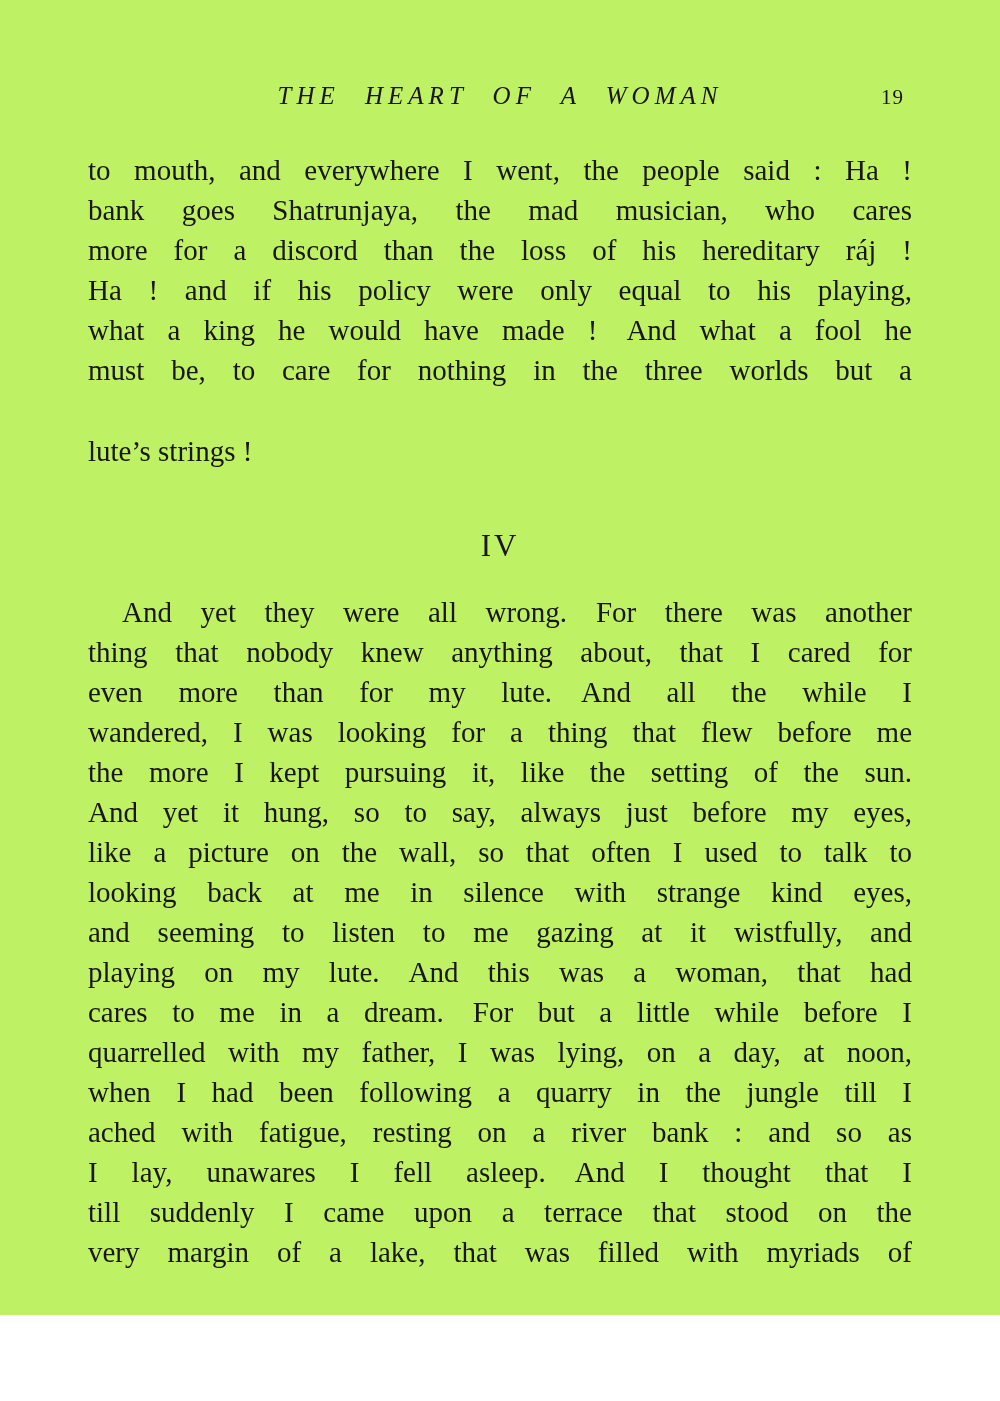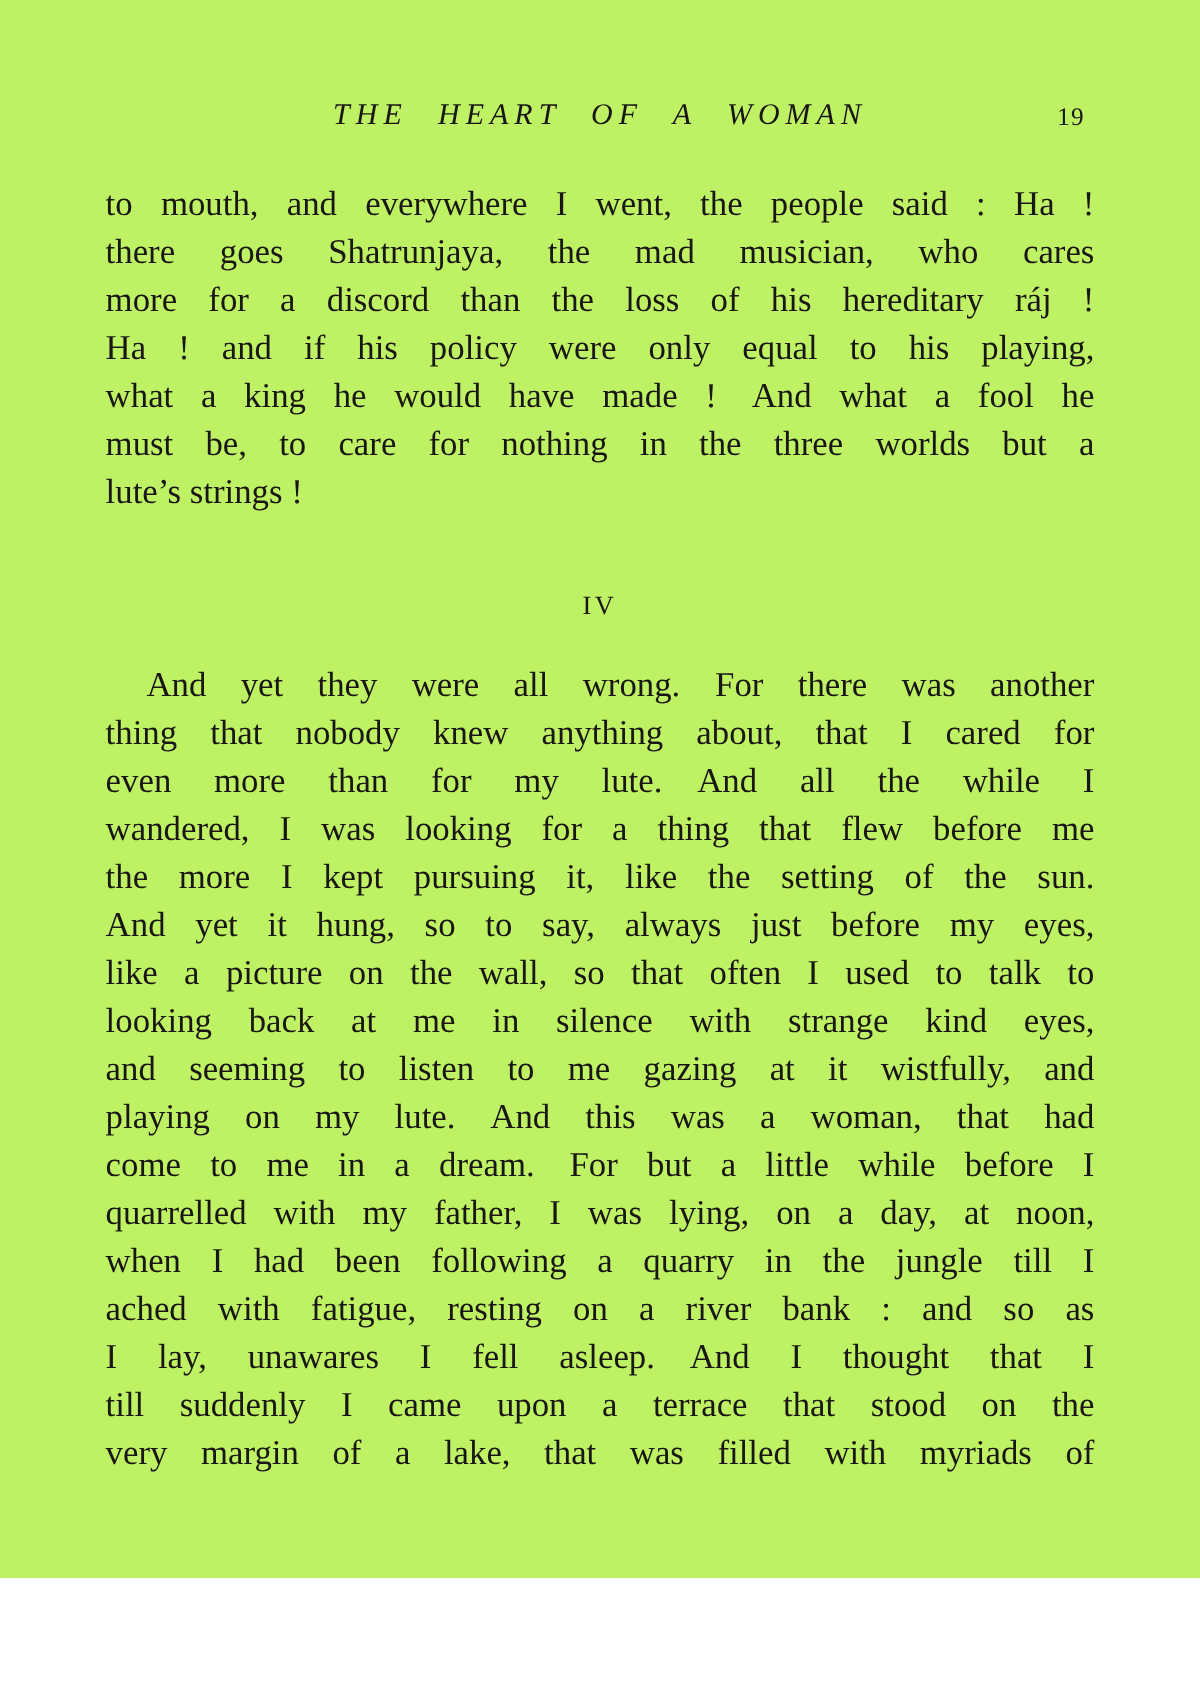--- a/index.html
+++ b/index.html
@@ -49,67 +49,68 @@
     font-size: 29px;
     line-height: 40px;
   }
   .paragraph { margin: 0; }
   .line {
     text-align: justify;
     text-align-last: justify;
   }
   .line.no-stretch {
     text-align-last: left;
+    margin-top: 41px;
   }
   .indent-first .line:first-child {
     text-indent: 34px;
   }
   .section-heading {
     text-align: center;
     font-weight: normal;
-    font-size: 22px;
+    font-size: 31px;
     letter-spacing: 3px;
     margin: 61px 0 32px 0;
     line-height: 28px;
   }
 </style>
 </head>
 <body>
 
 <div class="page">
   <header class="page-header">
     <span class="running-title">THE HEART OF A WOMAN</span>
     <span class="page-number">19</span>
   </header>
 
   <main class="page-body">
     <div class="paragraph">
         <div class="line">to mouth, and everywhere I went, the people said : Ha !</div>
-        <div class="line">there goes Shatrunjaya, the mad musician, who cares</div>
+        <div class="line">bank goes Shatrunjaya, the mad musician, who cares</div>
         <div class="line">more for a discord than the loss of his hereditary ráj !</div>
         <div class="line">Ha ! and if his policy were only equal to his playing,</div>
         <div class="line">what a king he would have made ! And what a fool he</div>
         <div class="line">must be, to care for nothing in the three worlds but a</div>
         <div class="line no-stretch">lute’s strings !</div>
       </div>
 
     <h2 class="section-heading">IV</h2>
 
     <div class="paragraph indent-first">
         <div class="line">And yet they were all wrong. For there was another</div>
         <div class="line">thing that nobody knew anything about, that I cared for</div>
         <div class="line">even more than for my lute. And all the while I</div>
         <div class="line">wandered, I was looking for a thing that flew before me</div>
         <div class="line">the more I kept pursuing it, like the setting of the sun.</div>
         <div class="line">And yet it hung, so to say, always just before my eyes,</div>
         <div class="line">like a picture on the wall, so that often I used to talk to</div>
         <div class="line">looking back at me in silence with strange kind eyes,</div>
         <div class="line">and seeming to listen to me gazing at it wistfully, and</div>
         <div class="line">playing on my lute. And this was a woman, that had</div>
-        <div class="line">come to me in a dream. For but a little while before I</div>
+        <div class="line">cares to me in a dream. For but a little while before I</div>
         <div class="line">quarrelled with my father, I was lying, on a day, at noon,</div>
         <div class="line">when I had been following a quarry in the jungle till I</div>
         <div class="line">ached with fatigue, resting on a river bank : and so as</div>
         <div class="line">I lay, unawares I fell asleep. And I thought that I</div>
         <div class="line">till suddenly I came upon a terrace that stood on the</div>
         <div class="line">very margin of a lake, that was filled with myriads of</div>
       </div>
   </main>
 </div>
 

